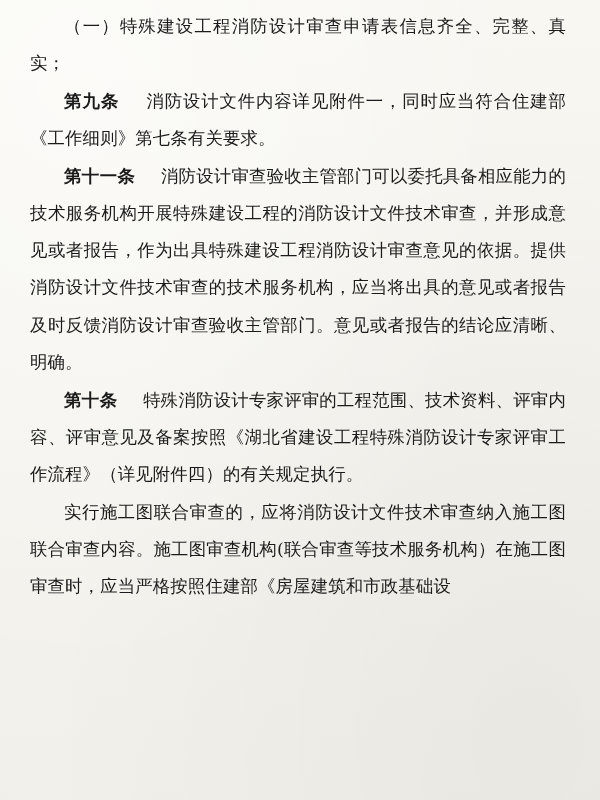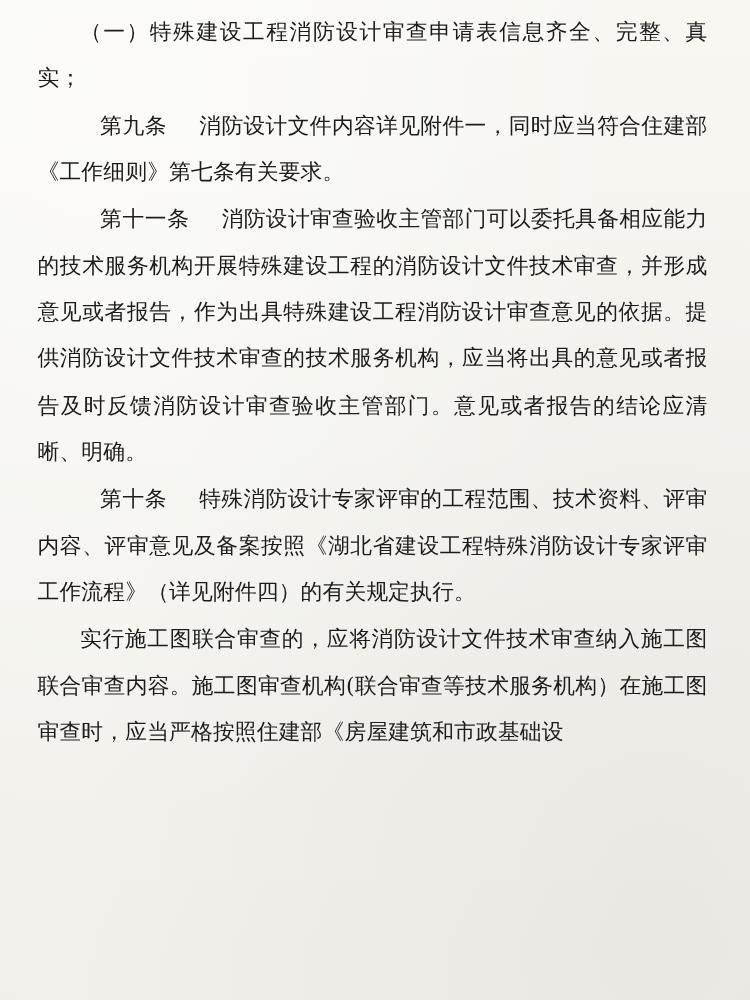--- a/index.html
+++ b/index.html
@@ -47,23 +47,22 @@
     letter-spacing: 0.15px;
     word-break: break-all;
   }
   p.indent2 {
     text-indent: 34px;
   }
   p.indent1 {
     text-indent: 34px;
   }
   .art-label {
-    font-weight: 400;
+    font-weight: 700;
     letter-spacing: 0.4px;
-    margin-left: 16px;
   }
   .gap {
     display: inline-block;
     width: 14px;
   }
 </style>
 </head>
 <body>
 
 <div id="page">

